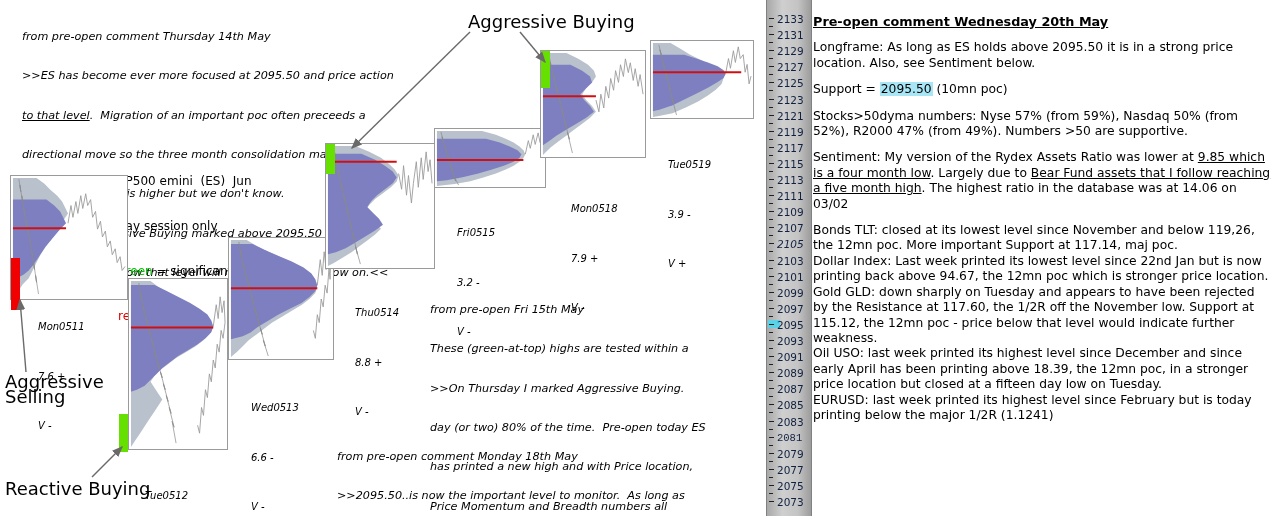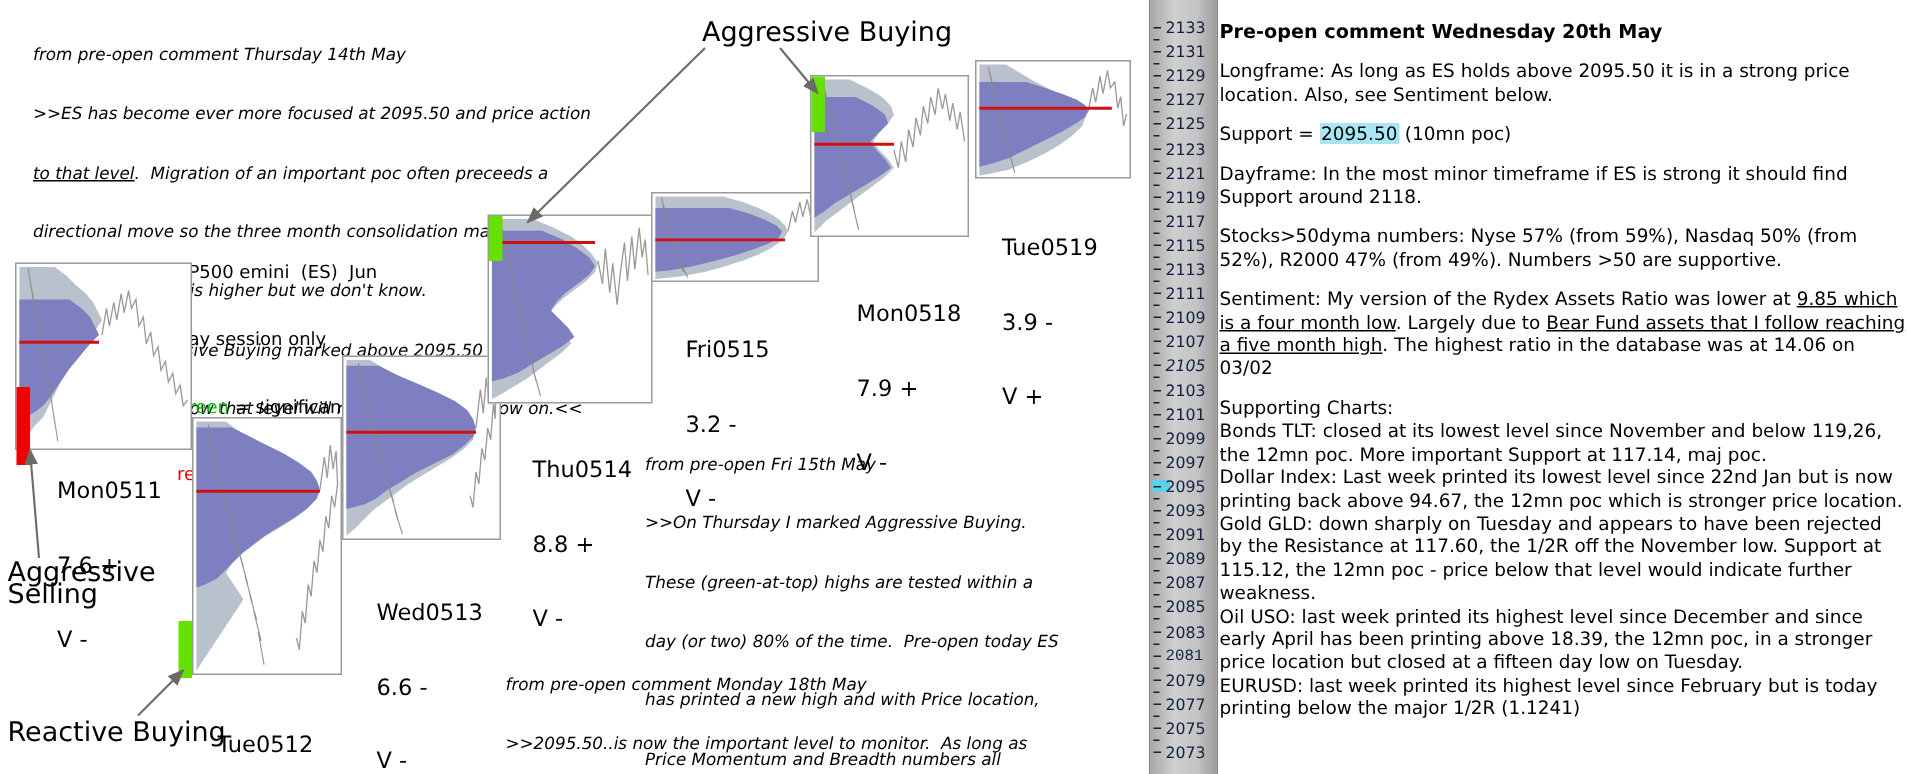--- a/index.html
+++ b/index.html
@@ -14,21 +14,21 @@
   
   .chart-panel{position:absolute;left:0;top:0;width:766px;height:516px;background:#fff;}
 
   .note{position:absolute;font-style:italic;font-size:11.2px;line-height:13.1px;color:#000;white-space:pre-wrap;}
   .note u{text-decoration:underline;}
 
   .legend{position:absolute;font-size:12px;line-height:15px;color:#000;white-space:pre;}
   .legend .g{color:#00c000;}
   .legend .r{color:#e00000;}
 
-  .daylabel{position:absolute;font-size:15px;line-height:16.5px;color:#000;white-space:pre;}
+  .daylabel{position:absolute;font-size:10px;line-height:16.5px;color:#000;white-space:pre;font-style:italic;}
 
   .callout{position:absolute;font-size:18px;line-height:15px;color:#000;white-space:pre;}
 
   
   .daybox{position:absolute;border:1px solid #9a9a9a;background:#ffffff;box-sizing:border-box;overflow:hidden;}
   .prof{position:absolute;left:0;top:0;width:100%;height:100%;}
   .vmark{position:absolute;width:9px;}
   .vmark.green{background:#66e000;}
   .vmark.red{background:#f00000;}
 
@@ -229,22 +229,22 @@
 
       <path d="M520,32 L545,62" stroke="#6a6a6a" stroke-width="1.4" fill="none" marker-end="url(#ah)"></path>
 
       <path d="M26,372 L20,300" stroke="#6a6a6a" stroke-width="1.4" fill="none" marker-end="url(#ah)"></path>
 
       <path d="M92,477 L122,447" stroke="#6a6a6a" stroke-width="1.4" fill="none" marker-end="url(#ah)"></path>
     </svg>
 
     <div class="note" style="left:430px;top:277px;width:290px;">
       <div>from pre-open Fri 15th May</div>
+      <div>These (green-at-top) highs are tested within a</div>
       <div>&gt;&gt;On Thursday I marked Aggressive Buying.</div>
-      <div>These (green-at-top) highs are tested within a</div>
       <div>day (or two) 80% of the time.  Pre-open today ES</div>
       <div>has printed a new high and with Price location,</div>
       <div>Price Momentum and Breadth numbers all</div>
       
       
       
     </div>
 
     <div class="note" style="left:337px;top:424px;width:400px;">
       <div>from pre-open comment Monday 18th May</div>
@@ -346,27 +346,25 @@
       <div class="tlab" style="top: 464.8px;">2077</div>
       <div class="tick" style="top: 476.85px; width: 4px;"></div>
       <div class="tick" style="top: 484.9px;"></div>
       <div class="tlab" style="top: 480.9px;">2075</div>
       <div class="tick" style="top: 492.95px; width: 4px;"></div>
       <div class="tick" style="top: 501px;"></div>
       <div class="tlab" style="top: 497px;">2073</div>
     </div>
 
   <div class="comment">
-    <p class="hdr" style="margin-top:14px;">Pre-open comment Wednesday 20th May</p>
+    <p class="hdr" style="margin-top:14px;text-decoration:underline;">Pre-open comment Wednesday 20th May</p>
     <p>Longframe: As long as ES holds above 2095.50 it is in a strong price location.  Also, see Sentiment below.</p>
     <p><span>Support = </span><span class="hl">2095.50</span><span> (10mn poc)</span></p>
-    <p>Dayframe: In the most minor timeframe if ES is strong it should find Support around 2118.</p>
     <p>Stocks&gt;50dyma numbers: Nyse 57% (from 59%), Nasdaq 50% (from 52%), R2000 47% (from 49%).  Numbers &gt;50 are supportive.</p>
     <p><span>Sentiment:  My version of the Rydex Assets Ratio was lower at </span><u>9.85 which is a four month low</u><span>.  Largely due to </span><u>Bear Fund assets that I follow reaching a five month high</u><span>. The highest ratio in the  database was at 14.06 on 03/02</span></p>
-    <p class="tight">Supporting Charts:</p>
     <p class="tight">Bonds TLT: closed at its lowest level since November and below 119,26, the 12mn poc.  More important Support at 117.14, maj poc.</p>
     <p class="tight">Dollar Index:  Last week printed its lowest level since 22nd Jan but is now printing back above 94.67, the 12mn poc which is stronger price location.</p>
     <p class="tight">Gold GLD: down sharply on Tuesday and appears to have been rejected by the Resistance at 117.60, the 1/2R off the November low.  Support at 115.12, the 12mn poc - price below that level would indicate further weakness.</p>
     <p class="tight">Oil USO: last week printed its highest level since December and since early April has been printing above 18.39, the 12mn poc, in a stronger price location but closed at a fifteen day low on Tuesday.</p>
     <p class="tight">EURUSD: last week printed its highest level since February but is today printing below the major 1/2R (1.1241)</p>
   </div>
 
 </div>
 
 </body></html>

